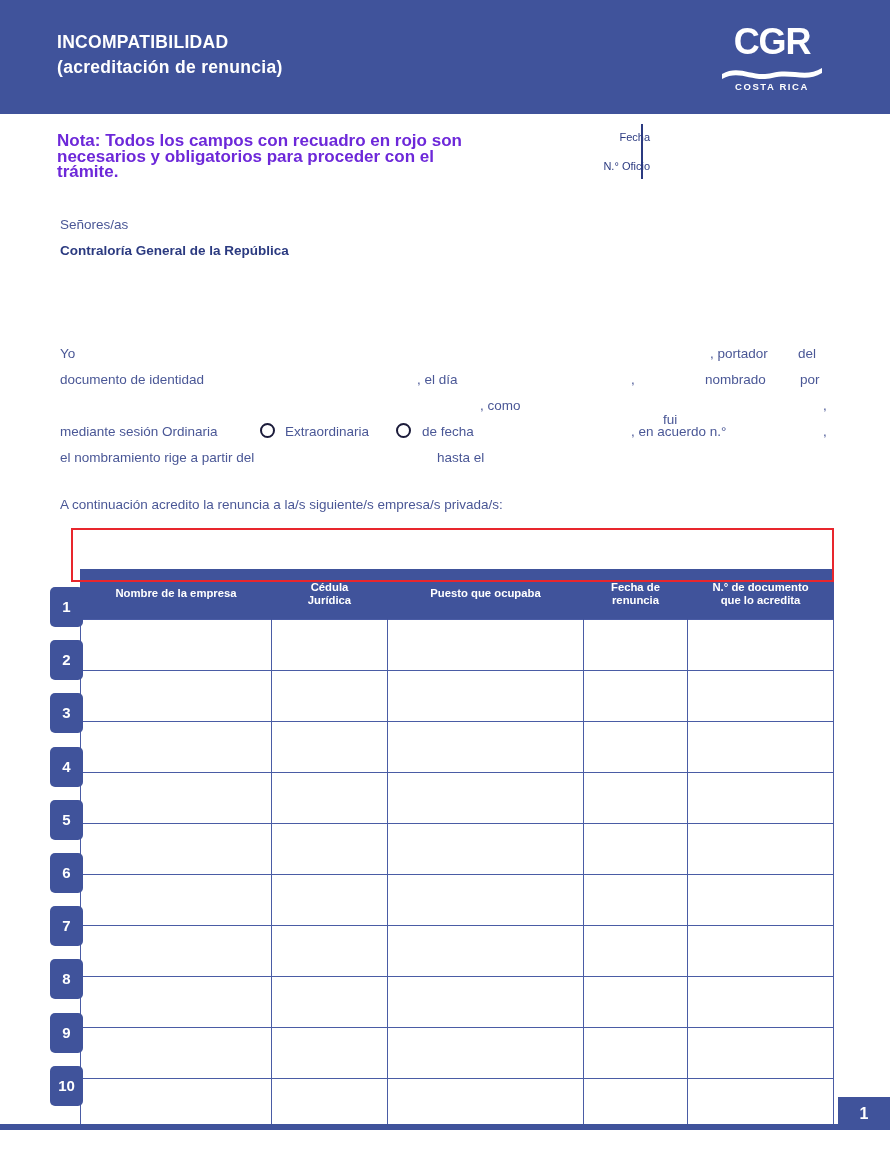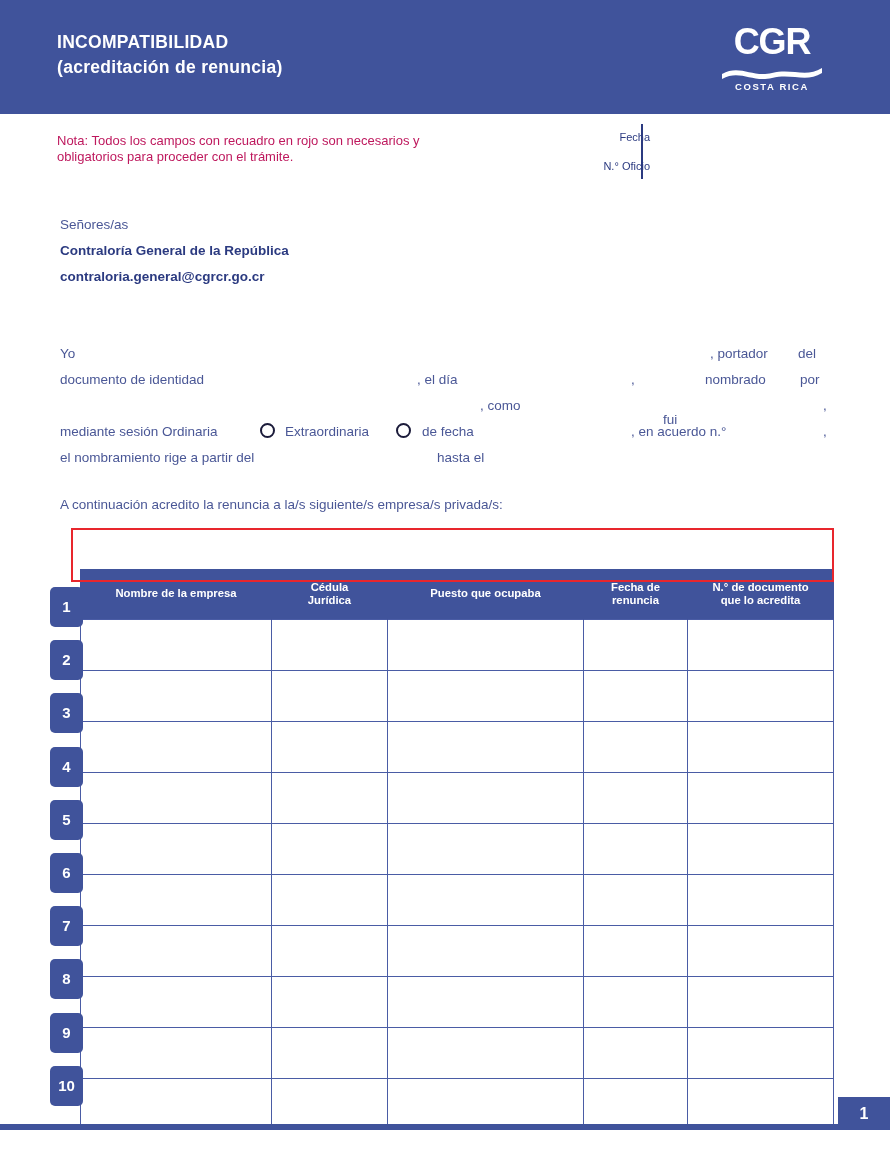--- a/index.html
+++ b/index.html
@@ -58,24 +58,24 @@
     font-weight: bold;
     letter-spacing: 1.6px;
     margin-top: 1px;
   }
 
   
   .note {
     position: absolute;
     left: 57px; top: 133px;
     width: 430px;
-    color: #be185d;
-    font-size: 13px;
+    color: #6d28d9;
+    font-size: 17px;
     line-height: 15.5px;
-    font-weight: 400;
+    font-weight: 700;
   }
   .meta {
     position: absolute;
     left: 520px; top: 127px;
     width: 130px;
     text-align: right;
     font-size: 11px;
     font-weight: normal;
     color: #2b3a80;
   }
@@ -231,21 +231,20 @@
 
 <div class="meta">
   <div class="m-row">Fecha</div>
   <div class="m-row">N.° Oficio</div>
 </div>
 <div class="meta-divider"></div>
 
 <div class="addressee">
   <div class="plain">Señores/as</div>
   <div class="bold">Contraloría General de la República</div>
-  <div class="bold">contraloria.general@cgrcr.go.cr</div>
 </div>
 
 <div class="body-block">
 
   <div class="b-line">
     <span class="seg" style="left:0px;">Yo</span>
     <span class="seg" style="left:650px;">, portador</span>
     <span class="seg" style="left:738px;">del</span>
   </div>
 

